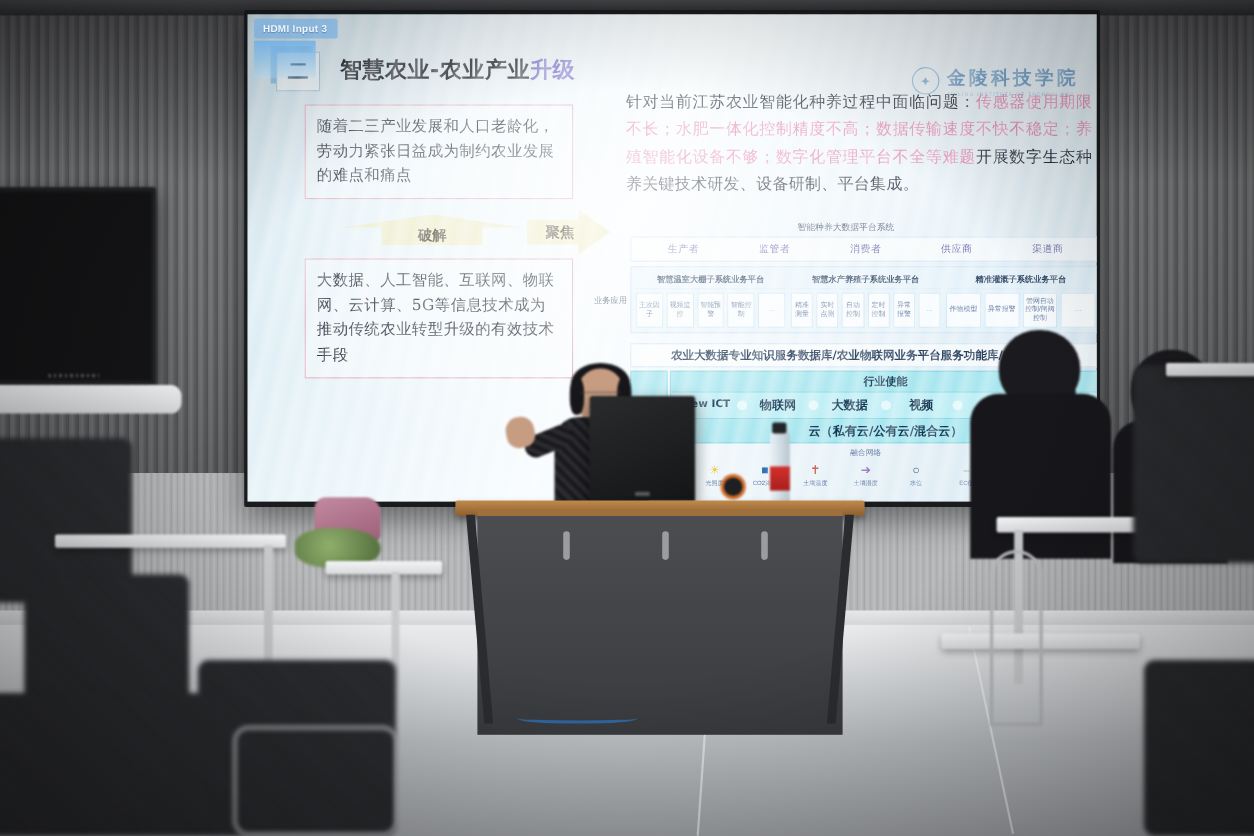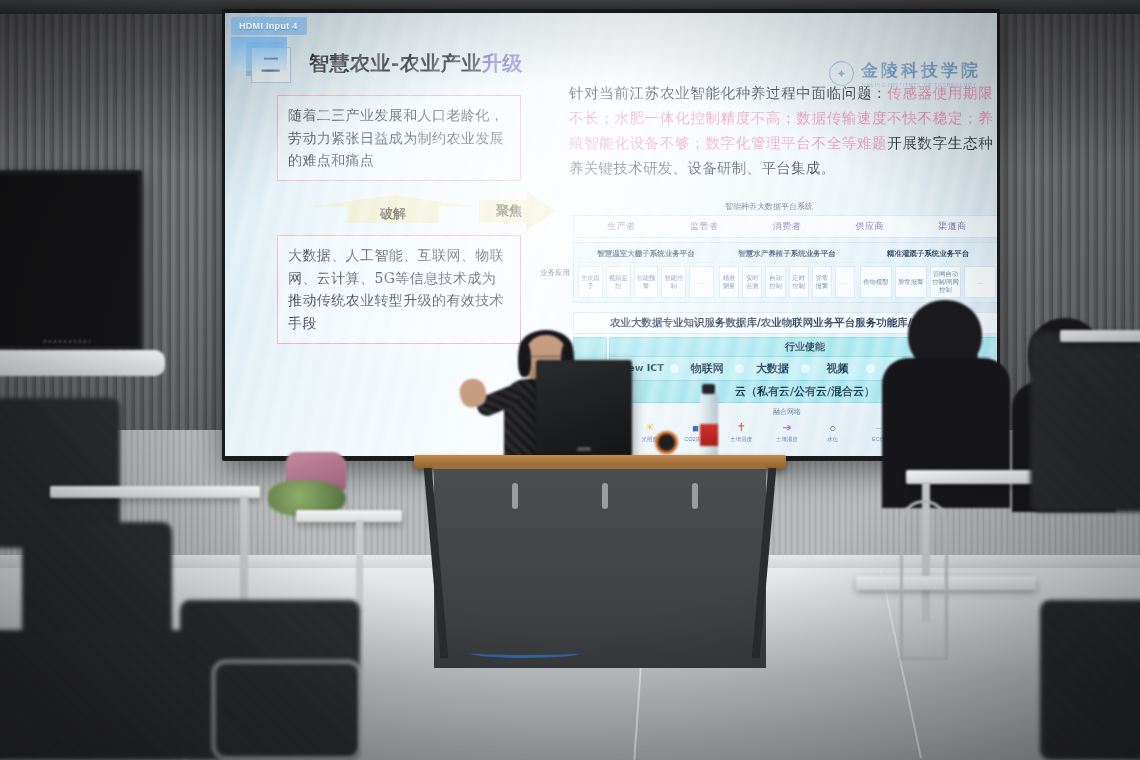--- a/index.html
+++ b/index.html
@@ -311,21 +311,21 @@
   <div class="floor-seam" style="left:900px; top:568px; width:2px; height:192px; transform:rotate(-12deg);"></div>
   <div class="floor-reflect"></div>
 
   <div class="side-monitor blur-soft"></div>
   <div class="side-monitor-shelf blur-soft"></div>
 
   <div class="screen-frame">
     <div class="screen">
 
       <div class="hdmi-block"></div>
-      <div class="hdmi-badge">HDMI Input 4</div>
+      <div class="hdmi-badge">HDMI Input 3</div>
 
       <div class="slide">
 
         <div class="slide-head">
           <div class="sec-badge">二</div>
           <div class="slide-title">
             <span>智慧农业-农业产业</span><span class="hl">升级</span>
           </div>
           <div class="school-logo">
             <div class="logo-mark">✦</div>

